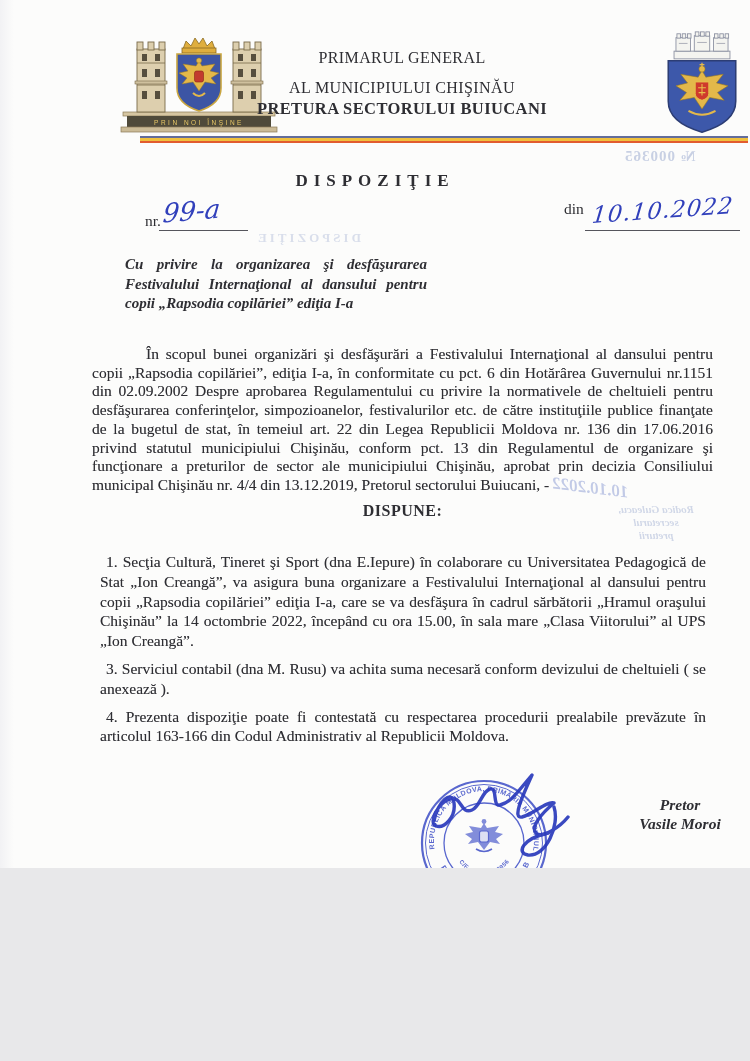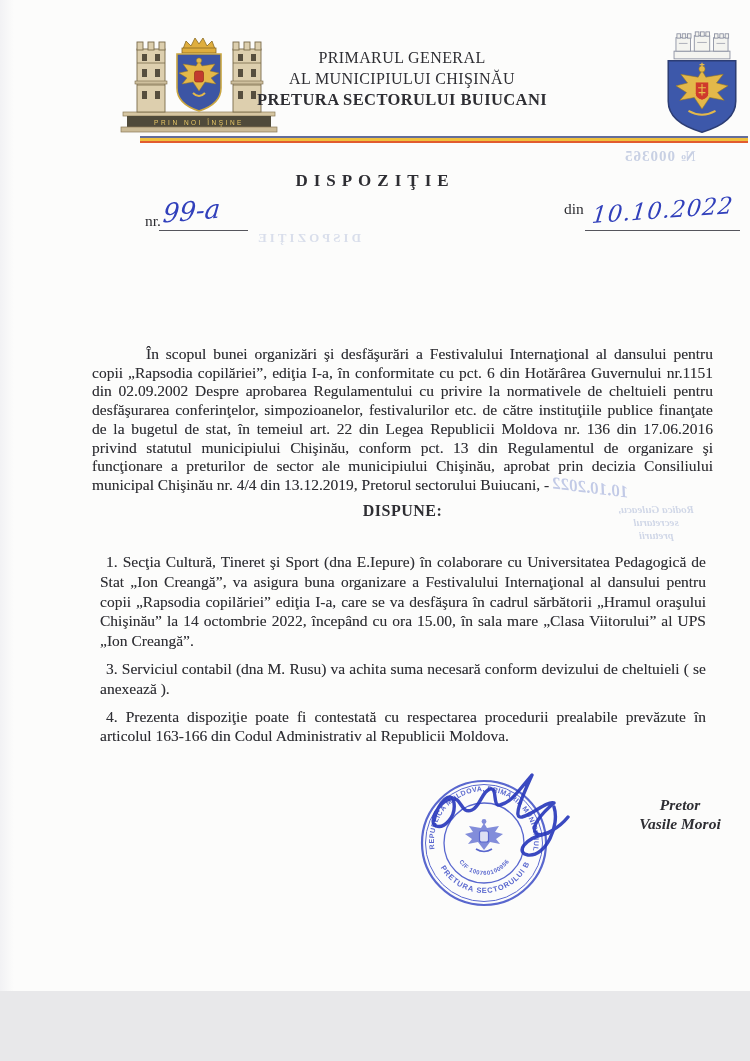--- a/index.html
+++ b/index.html
@@ -1,26 +1,26 @@
 <!DOCTYPE html>
 <html><head>
 <meta charset="utf-8">
 <style>
   html,body{margin:0;padding:0;background:#e8e8ea;}
   #paper{
-    position:relative;width:750px;height:991px;margin:0 auto;
+    position:relative;width:750px;height:868px;margin:0 auto;
     background:#fcfcfb;overflow:hidden;
     font-family:"Liberation Serif","DejaVu Serif",serif;
     color:#2e2e33;
   }
   .abs{position:absolute;}
   
   .header-text{left:237px;top:47px;width:330px;text-align:center;line-height:21px;letter-spacing:.4px;}
   .header-line1{font-size:16px;}
-  .header-line2{font-size:16px;}
+  .header-line2{font-size:16px;margin-top:9px;}
   .header-line3{font-size:16.5px;font-weight:bold;}
   .tricolor{left:140px;top:136px;width:608px;height:7px;}
   .tricolor .s1{height:2.4px;background:#636d9b;}
   .tricolor .s2{height:2.2px;background:#f0c13e;}
   .tricolor .s3{height:2.4px;background:#e25c2f;}
   
   .bleed{color:#8a9cc8;transform:scaleX(-1);font-weight:bold;}
   .bleed-number{left:624px;top:148px;font-size:15px;letter-spacing:1px;opacity:.45;}
   .bleed-title{left:255px;top:230px;font-size:13px;letter-spacing:3px;opacity:.30;}
   .bleed-secretary{left:596px;top:503px;width:120px;font-size:11px;line-height:13px;opacity:.38;font-style:italic;text-align:center;}
@@ -166,20 +166,25 @@
   <div class="abs doc-title">DISPOZIŢIE</div>
 
   <span class="abs field-label nr-label">nr.</span>
   <span class="abs hand nr-hand">99-a</span>
   <div class="abs uline nr-line"></div>
 
   <span class="abs field-label din-label">din</span>
   <span class="abs hand din-hand">10.10.2022</span>
   <div class="abs uline din-line"></div>
 
+  <div class="abs subject">
+    <div class="jline">Cu privire la organizarea şi desfăşurarea</div>
+    <div class="jline">Festivalului Internaţional al dansului pentru</div>
+    <div>copii „Rapsodia copilăriei” ediţia I-a</div>
+  </div>
 
   <div class="abs paragraph">În scopul bunei organizări şi desfăşurări a Festivalului Internaţional al dansului pentru copii „Rapsodia copilăriei”, ediţia I-a, în conformitate cu pct. 6 din Hotărârea Guvernului nr.1151 din 02.09.2002 Despre aprobarea Regulamentului cu privire la normativele de cheltuieli pentru desfăşurarea conferinţelor, simpozioanelor, festivalurilor etc. de către instituţiile publice finanţate de la bugetul de stat, în temeiul art. 22 din Legea Republicii Moldova nr. 136 din 17.06.2016 privind statutul municipiului Chişinău, conform pct. 13 din Regulamentul de organizare şi funcţionare a preturilor de sector ale municipiului Chişinău, aprobat prin decizia Consiliului municipal Chişinău nr. 4/4 din 13.12.2019, Pretorul sectorului Buiucani, -</div>
 
   <div class="abs dispune">DISPUNE:</div>
 
   <div class="abs items">
     <p>1. Secţia Cultură, Tineret şi Sport (dna E.Iepure) în colaborare cu Universitatea Pedagogică de Stat „Ion Creangă”, va asigura buna organizare a Festivalului Internaţional al dansului pentru copii „Rapsodia copilăriei” ediţia I-a, care se va desfăşura în cadrul sărbătorii „Hramul oraşului Chişinău” la 14 octombrie 2022, începând cu ora 15.00, în sala mare „Clasa Viitorului” al UPS „Ion Creangă”.</p>
     <p>3. Serviciul contabil (dna M. Rusu) va achita suma necesară conform devizului de cheltuieli ( se anexează ).</p>
     <p>4. Prezenta dispoziţie poate fi contestată cu respectarea procedurii prealabile prevăzute în articolul 163-166 din Codul Administrativ al Republicii Moldova.</p>
   </div>

